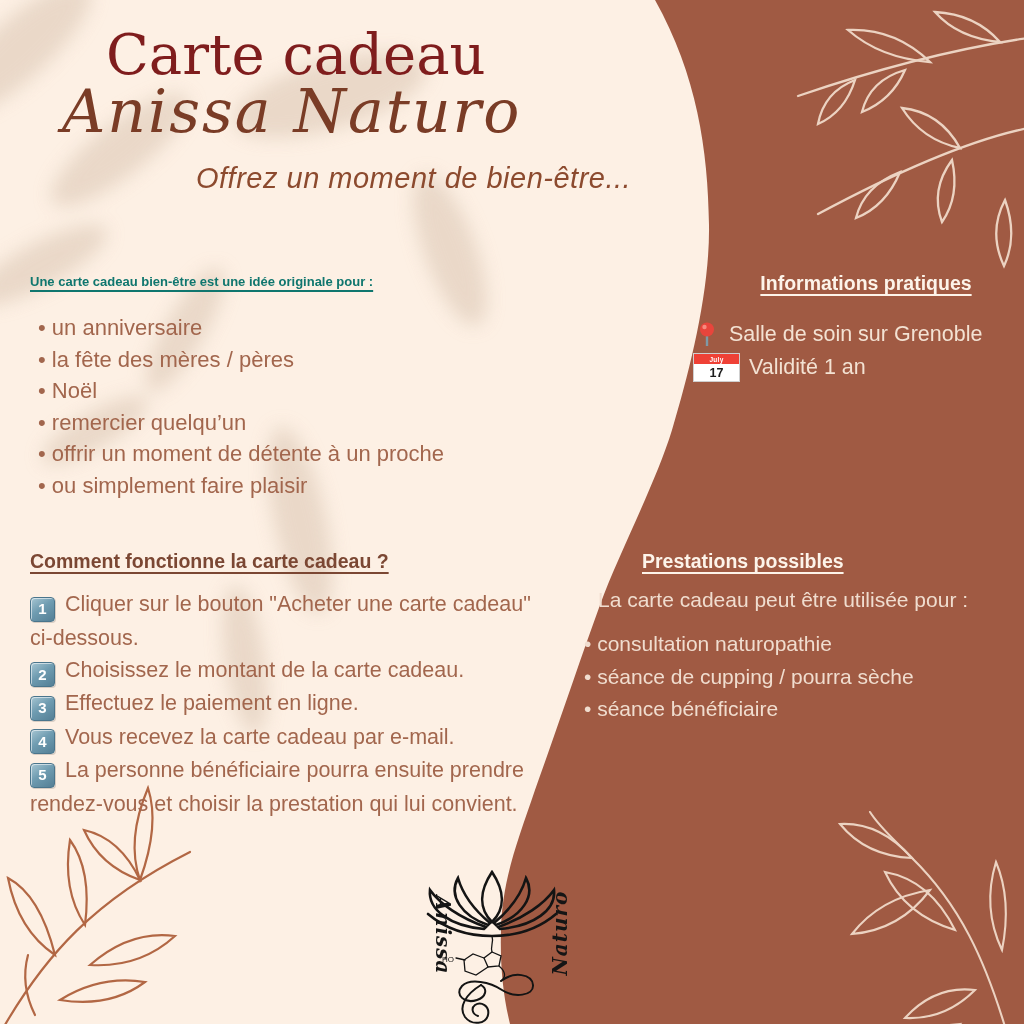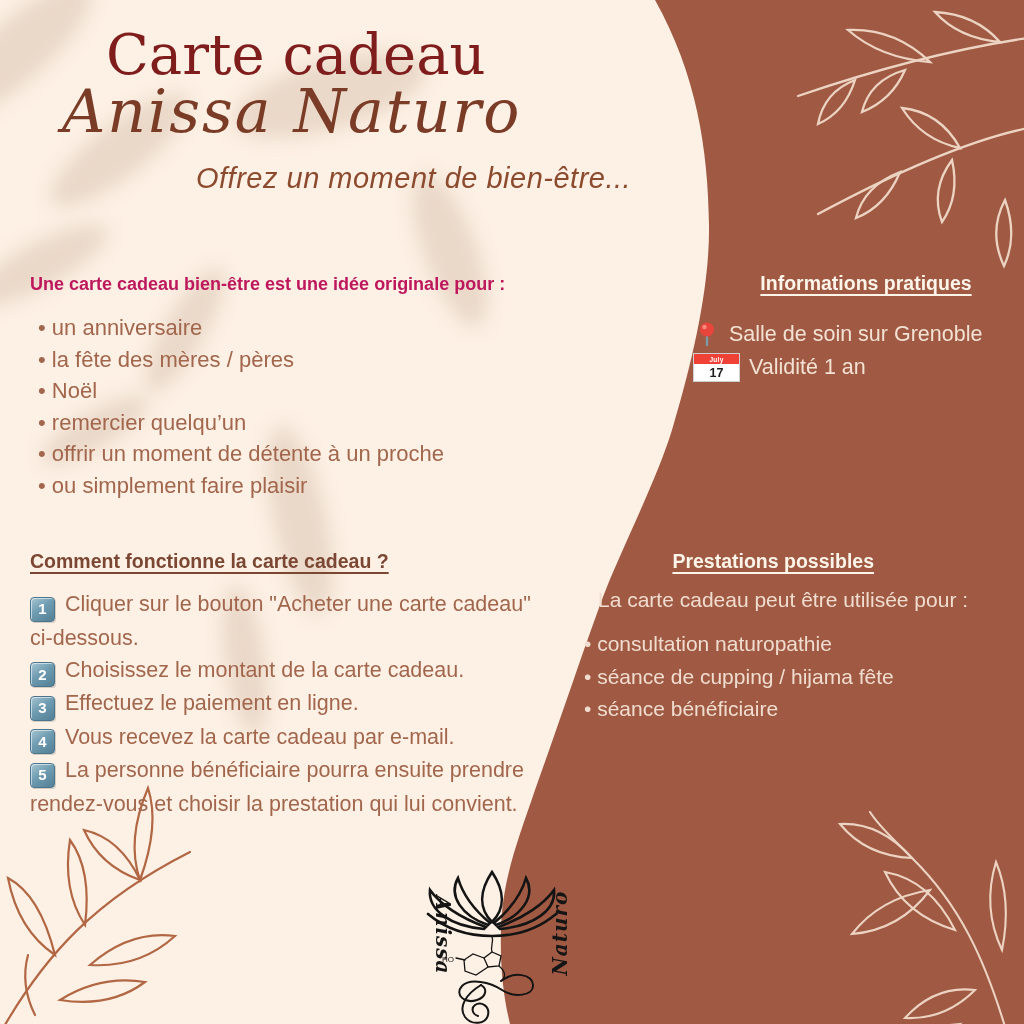--- a/index.html
+++ b/index.html
@@ -10,22 +10,22 @@
 
   
   .title{left:106px;top:22px;font-family:"DejaVu Serif",serif;font-size:56px;
          color:#7f1d1d;letter-spacing:0px;}
   .subtitle{left:62px;top:76px;font-family:"DejaVu Serif",serif;font-style:italic;
             font-size:60px;color:#7a3c26;letter-spacing:2px;}
   .tagline{left:196px;top:162px;font-style:italic;font-size:29px;color:#8c4a2e;
            letter-spacing:.5px;}
 
   
-  .h-left{left:30px;top:274px;font-size:18px;font-weight:bold;color:#be185d;
-          text-decoration-thickness:2px;text-underline-offset:4px;}
+  .h-left{left:30px;top:274px;font-size:13px;font-weight:bold;color:#0f766e;
+          text-decoration:underline;text-decoration-thickness:2px;text-underline-offset:4px;}
   .ideas{left:30px;top:304px;width:470px;font-size:22px;color:#a2664d;line-height:31.5px;}
   .ideas li{list-style:none;}
   .ideas li::before{content:"• ";}
   ul{margin:8px;padding:0;}
   .h-how{left:30px;top:550px;font-size:19.5px;font-weight:bold;color:#7b4733;
          text-decoration:underline;text-decoration-thickness:2px;text-underline-offset:4px;}
   .steps{left:30px;top:588px;width:502px;font-size:21.5px;color:#a2664d;line-height:32px;}
   .steps p{margin:0;}
   .badge{display:inline-flex;align-items:center;justify-content:center;
          width:23px;height:23px;border-radius:4px;vertical-align:-3px;
@@ -33,21 +33,21 @@
          border:1px solid #4a758c;color:#ffffff;font-size:15px;font-weight:bold;
          box-shadow:inset 1px 1px 0 rgba(255,255,255,.55), 1px 1px 0 rgba(0,0,0,.15);
          margin-right:4px;}
 
   
   .h-info{left:740px;top:272px;width:252px;text-align:center;font-size:19.5px;
           font-weight:bold;color:#fdf4ea;text-decoration:underline;
           text-decoration-thickness:2px;text-underline-offset:4px;}
   .inforows{left:694px;top:318px;font-size:21.5px;color:#f3e2d3;}
   .inforow{display:flex;align-items:center;gap:10px;height:33px;}
-  .h-prest{left:642px;top:550px;width:232px;text-align:right;font-size:19.5px;
+  .h-prest{left:642px;top:550px;width:232px;text-align:left;font-size:19.5px;
            font-weight:bold;color:#fdf4ea;text-decoration:underline;
            text-decoration-thickness:2px;text-underline-offset:4px;}
   .prest-intro{left:598px;top:588px;font-size:21px;color:#f0ddcf;}
   .prest{left:576px;top:620px;width:420px;font-size:21px;color:#f0ddcf;line-height:32.5px;}
   .prest li{list-style:none;}
   .prest li::before{content:"• ";}
 
   
   .cal{width:45px;height:27px;background:#ffffff;border-radius:0;overflow:hidden;
        box-shadow:0 0 0 1px #cfcfcf;display:flex;flex-direction:column;flex:0 0 auto;}
@@ -173,21 +173,21 @@
         <span class="cal-day">17</span>
       </span>
       <span>Validité 1 an</span>
     </div>
   </div>
 
   <div class="abs h-prest">Prestations possibles</div>
   <div class="abs prest-intro">La carte cadeau peut être utilisée pour :</div>
   <ul class="abs prest">
     <li>consultation naturopathie</li>
-    <li>séance de cupping / hijama fête</li>
+    <li>séance de cupping / pourra sèche</li>
     <li>séance bénéficiaire</li>
   </ul>
 
   <svg class="abs" width="180" height="170" viewBox="0 0 180 170" style="left:402px;top:866px;">
     <g stroke="#141414" fill="none" stroke-linecap="round">
 
       <g stroke-width="2.6">
         <path d="M90,6 C78,24 76,42 90,56 C104,42 102,24 90,6 Z"></path>
         <path d="M88,57 C70,42 60,26 56,12 C46,30 60,50 86,59 Z"></path>
         <path d="M92,57 C110,42 120,26 124,12 C134,30 120,50 94,59 Z"></path>

